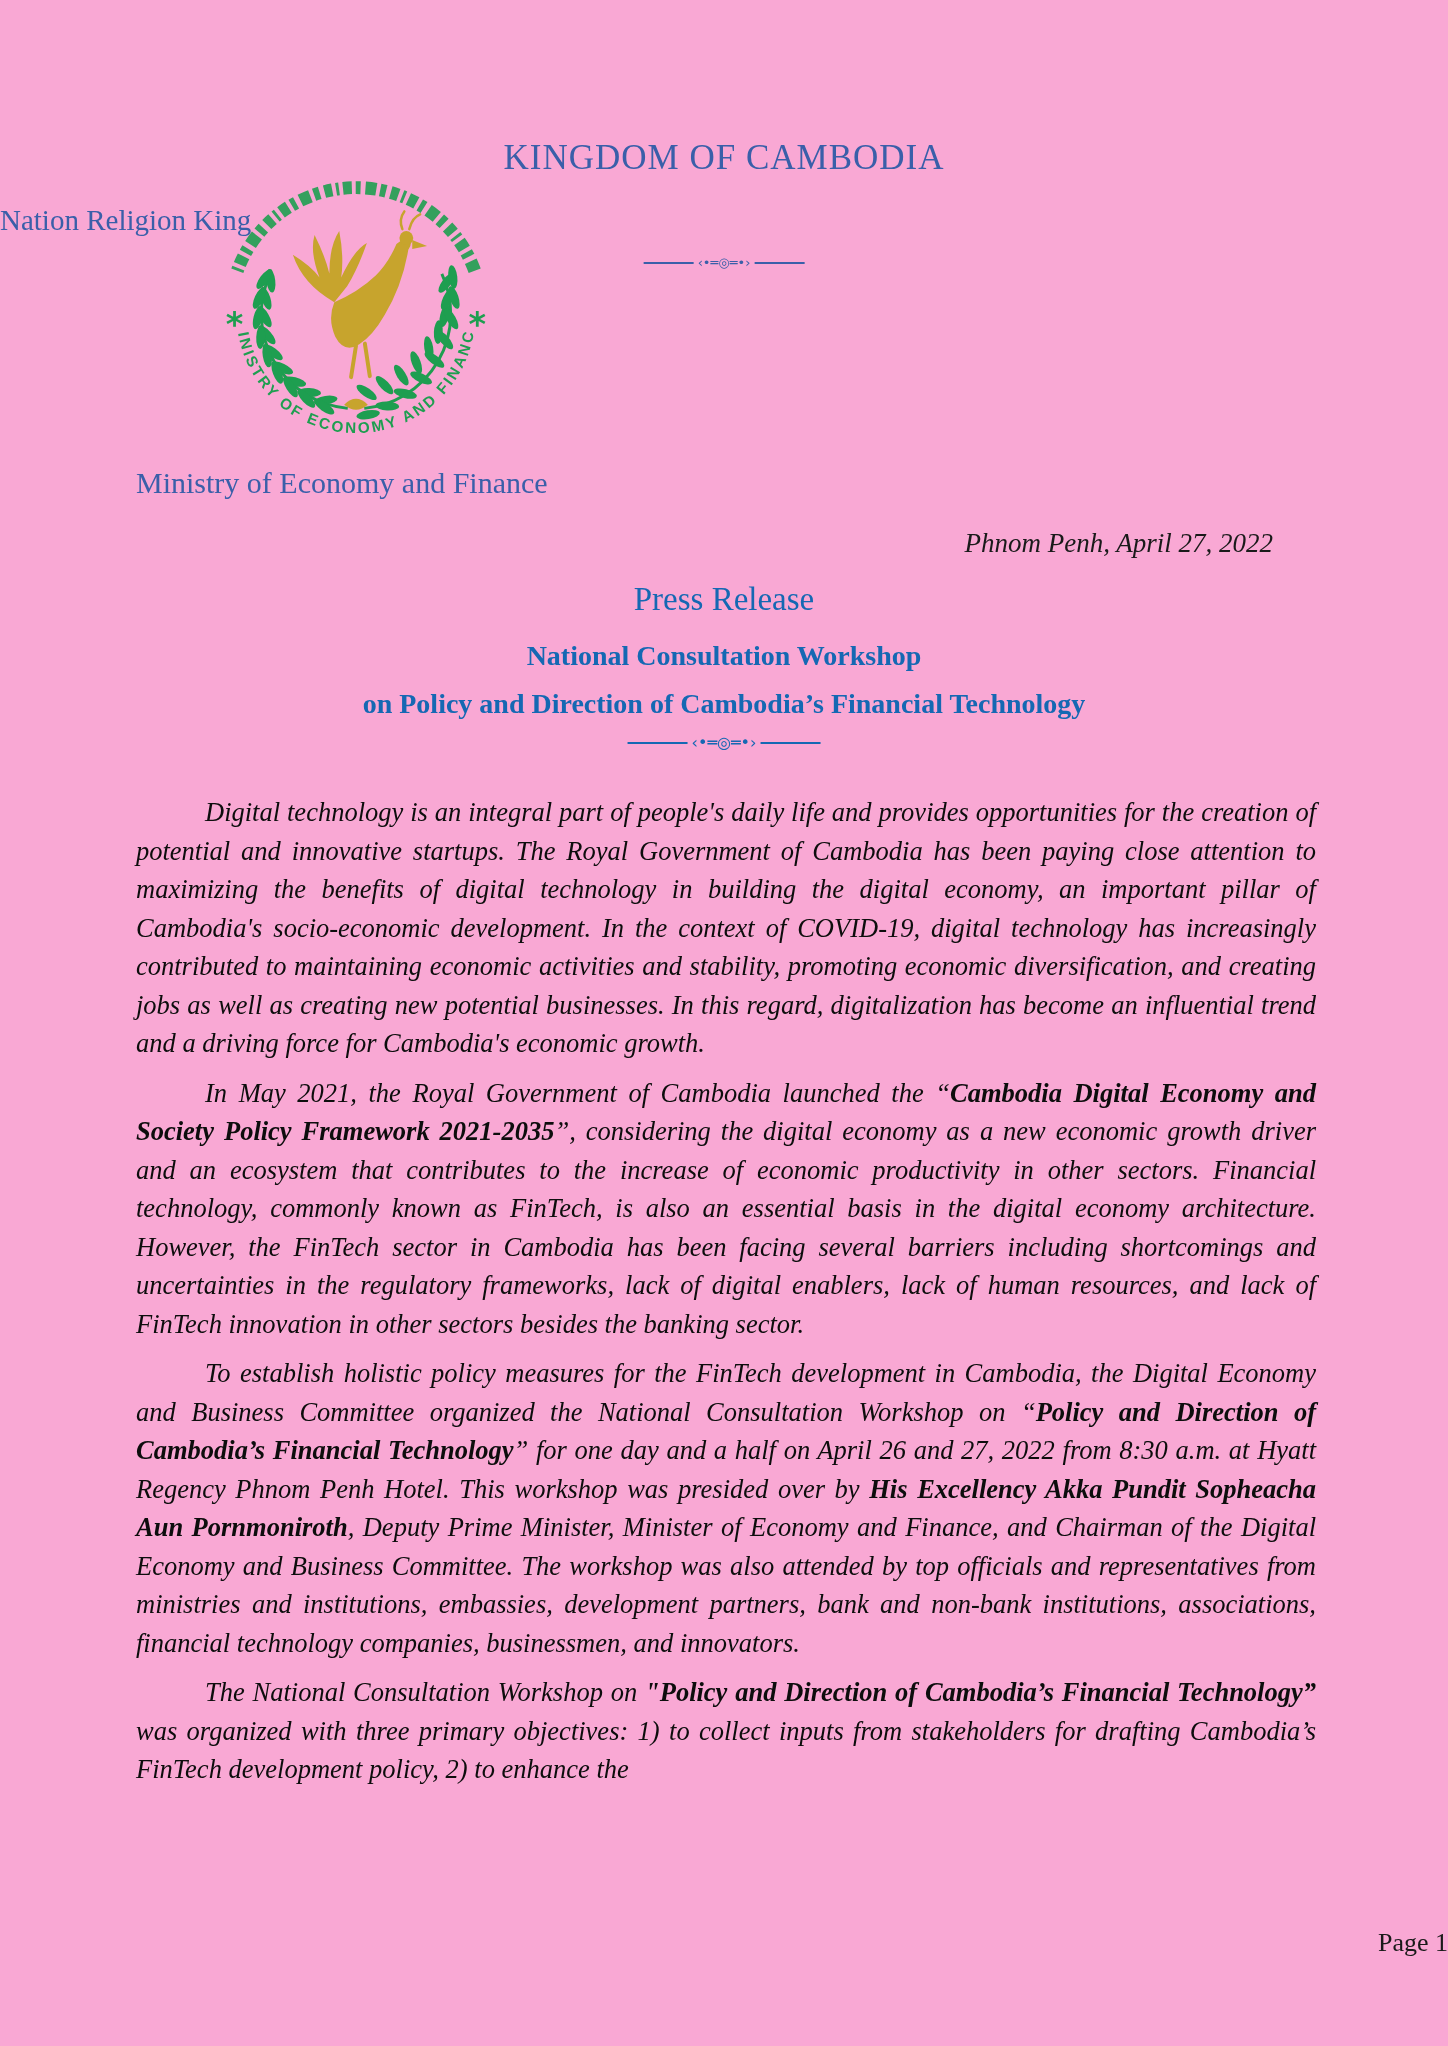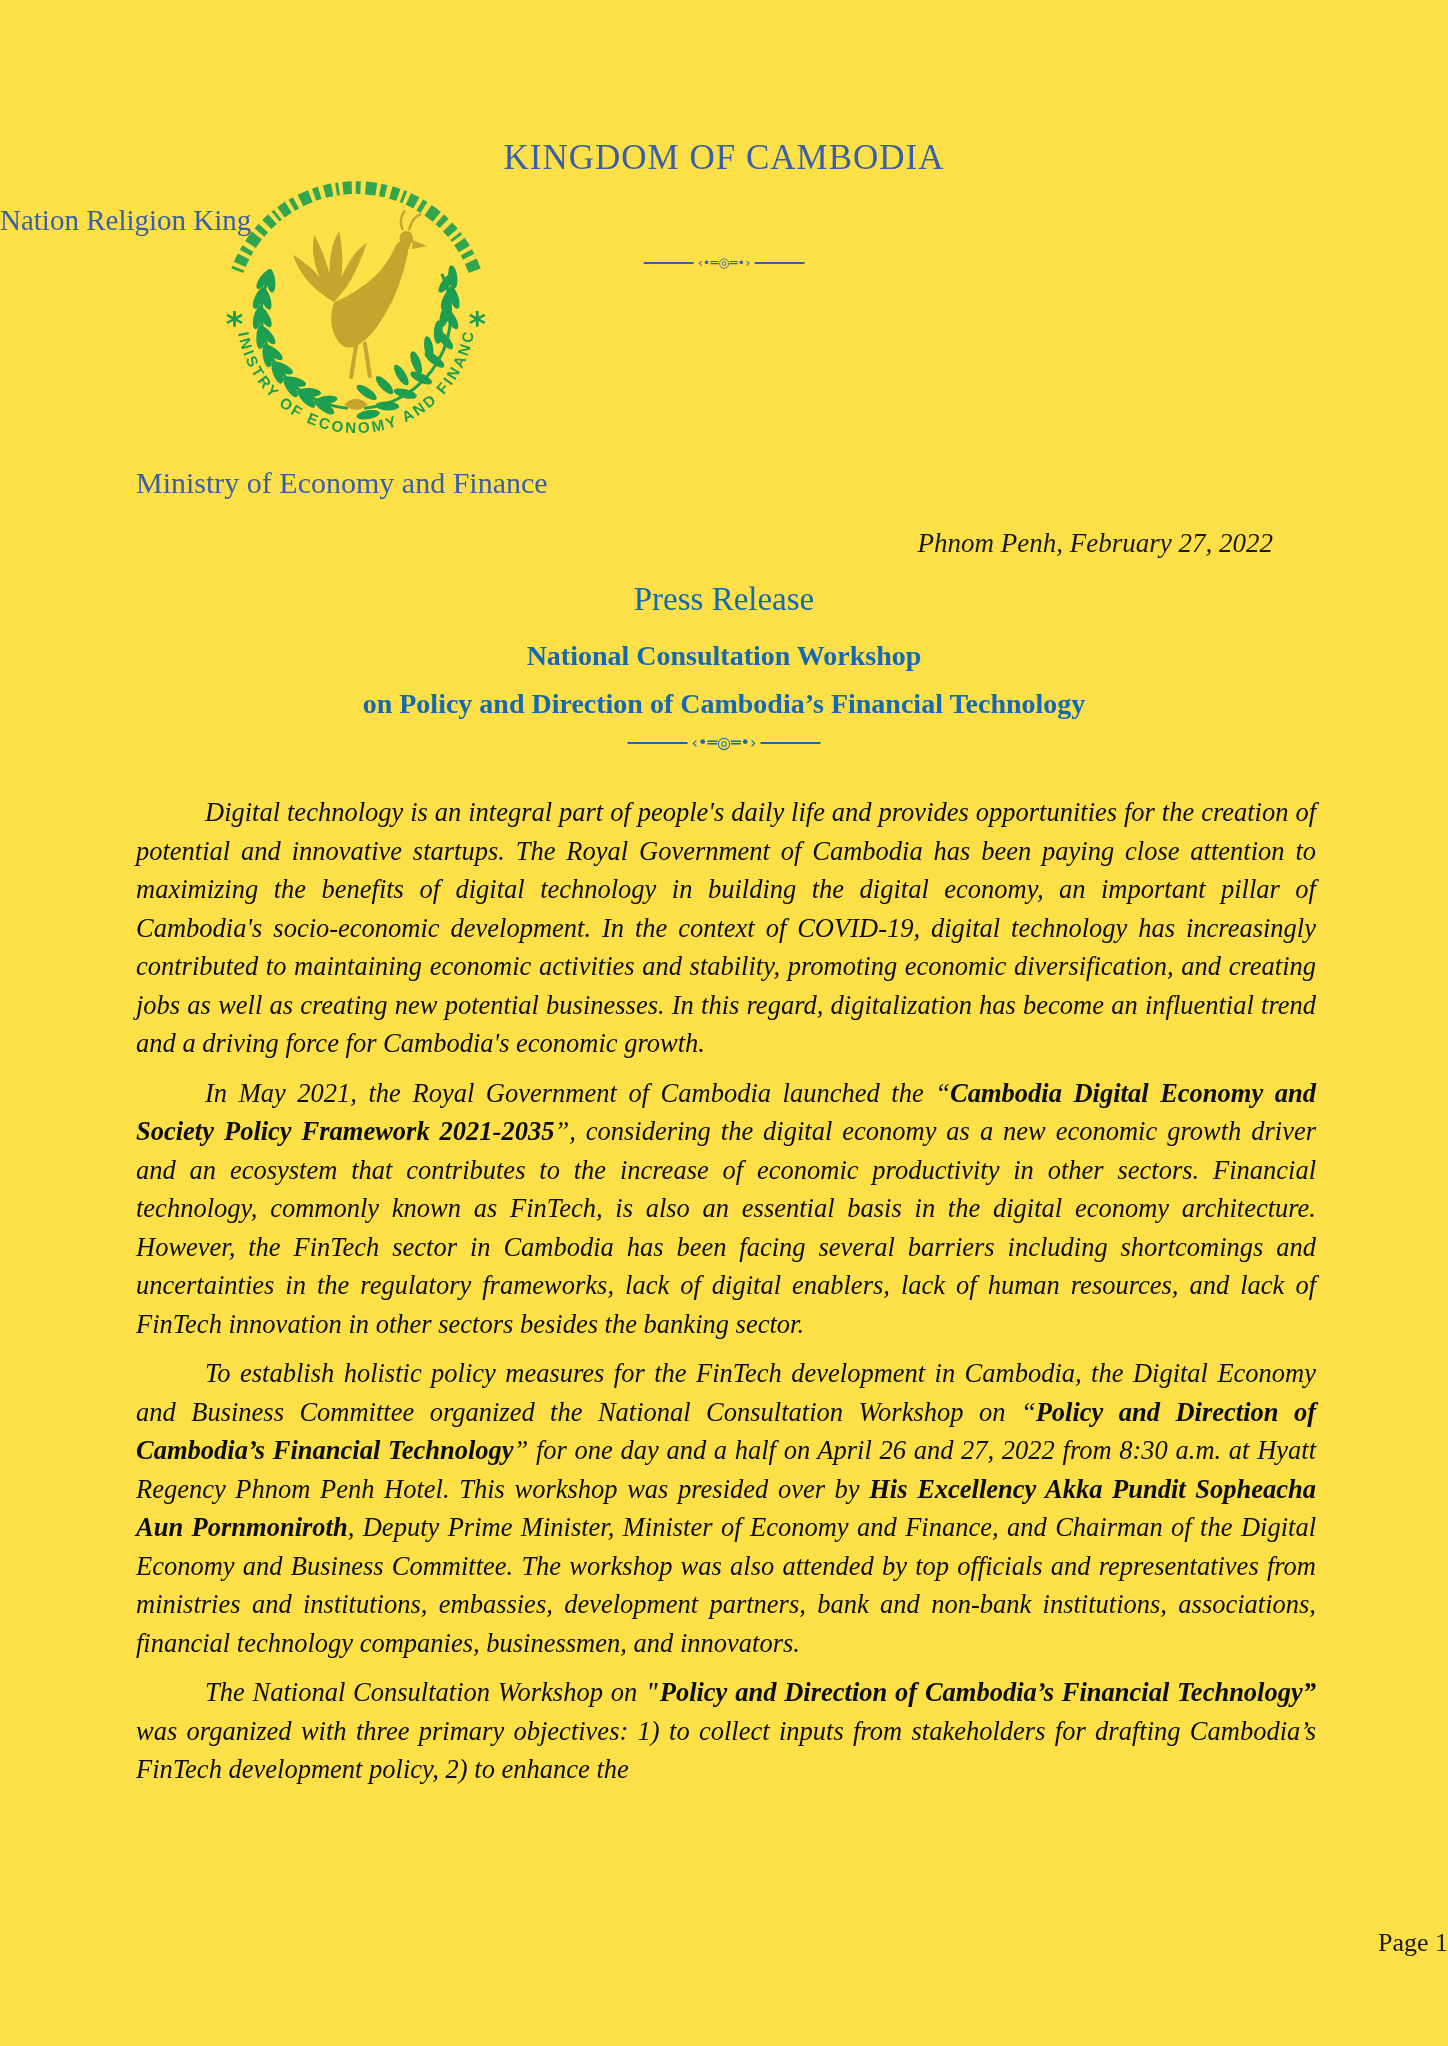--- a/index.html
+++ b/index.html
@@ -8,21 +8,21 @@
     --seal-green:#1E9E50;
     --seal-gold:#C7A42D;
     --text-black:#111111;
   }
   *{box-sizing:border-box;}
   html,body{margin:0;padding:0;background:#888;}
   .page{
     position:relative;
     width:1448px;height:2046px;
     margin:0 auto;
-    background:#fde047;
+    background:#f9a8d4;
     font-family:"Liberation Serif","DejaVu Serif",serif;
     color:var(--text-black);
     overflow:hidden;
   }
   .kingdom-title{
     position:absolute;top:138px;left:0;right:0;margin:0;
     text-align:center;font-size:35px;font-weight:normal;
     letter-spacing:1px;color:var(--heading-blue);
   }
   .motto{
@@ -150,21 +150,21 @@
 
       <path d="M138 242 Q150 230 162 242 Q150 252 138 242 Z" fill="var(--seal-gold)"></path>
 
       <text class="ring-text">
         <textPath href="#ringPath" startOffset="50%" text-anchor="middle">MINISTRY OF ECONOMY AND FINANCE</textPath>
       </text>
     </svg>
   </div>
 
   <div class="ministry-name">Ministry of Economy and Finance</div>
-  <div class="dateline">Phnom Penh, February 27, 2022</div>
+  <div class="dateline">Phnom Penh, April 27, 2022</div>
 
   <section class="release-head">
     <h2 class="release-title">Press Release</h2>
     <h3 class="release-sub l1">National Consultation Workshop</h3>
     <h3 class="release-sub l2">on Policy and Direction of Cambodia’s Financial Technology</h3>
   </section>
 
   <div class="divider lg">
     <span class="line"></span>
     <span class="orn">‹•═◎═•›</span>

